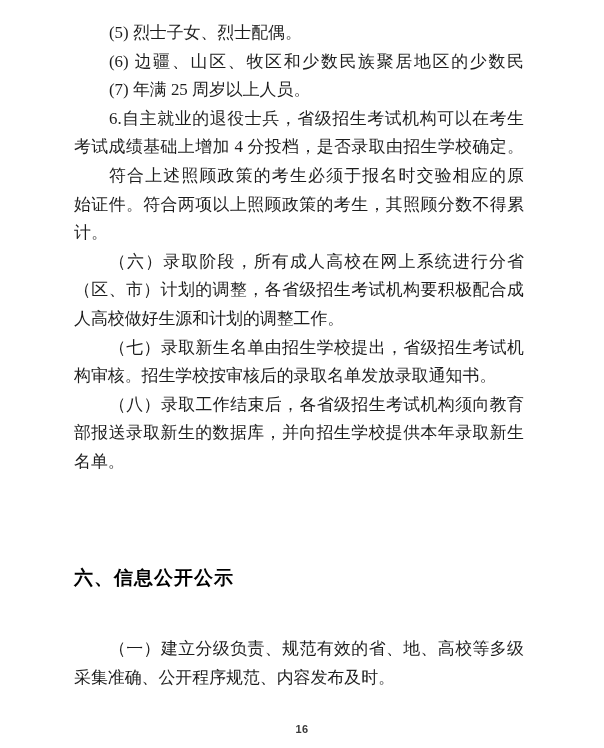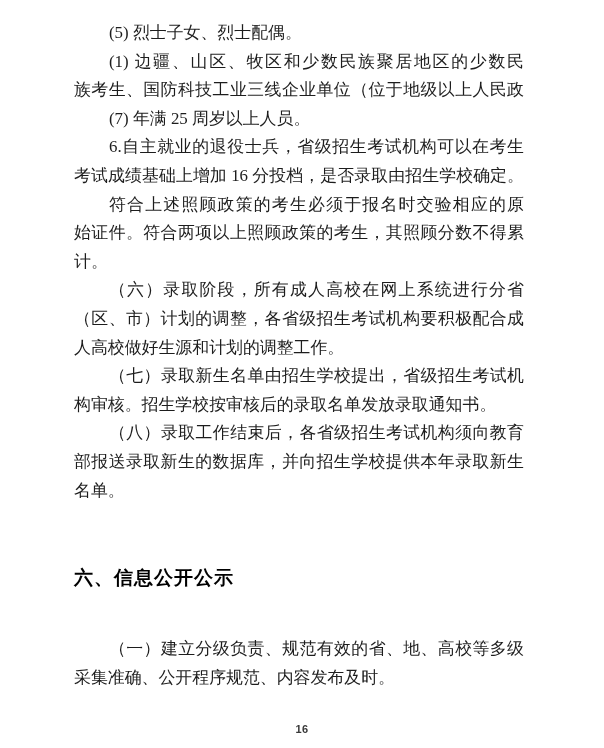--- a/index.html
+++ b/index.html
@@ -64,25 +64,24 @@
     color: #3a3a3a;
     letter-spacing: 0.5px;
   }
 </style>
 </head>
 <body>
 
 <div class="page">
   <div class="textblock" id="body-lines">
       <div class="line in">(5) 烈士子女、烈士配偶。</div>
-      <div class="line in j">(1) 边疆、山区、牧区和少数民族聚居地区的少数民</div>
-      <div class="line j">族考生、国防科技工业三线企业单位（位于地级以上人民政</div>
+      <div class="line in j">(6) 边疆、山区、牧区和少数民族聚居地区的少数民</div>
       <div class="line in">(7) 年满 25 周岁以上人员。</div>
       <div class="line in j">6.自主就业的退役士兵，省级招生考试机构可以在考生</div>
-      <div class="line j">考试成绩基础上增加 16 分投档，是否录取由招生学校确定。</div>
+      <div class="line j">考试成绩基础上增加 4 分投档，是否录取由招生学校确定。</div>
       <div class="line in j">符合上述照顾政策的考生必须于报名时交验相应的原</div>
       <div class="line j">始证件。符合两项以上照顾政策的考生，其照顾分数不得累</div>
       <div class="line">计。</div>
       <div class="line in j">（六）录取阶段，所有成人高校在网上系统进行分省</div>
       <div class="line j">（区、市）计划的调整，各省级招生考试机构要积极配合成</div>
       <div class="line">人高校做好生源和计划的调整工作。</div>
       <div class="line in j">（七）录取新生名单由招生学校提出，省级招生考试机</div>
       <div class="line">构审核。招生学校按审核后的录取名单发放录取通知书。</div>
       <div class="line in j">（八）录取工作结束后，各省级招生考试机构须向教育</div>
       <div class="line j">部报送录取新生的数据库，并向招生学校提供本年录取新生</div>

